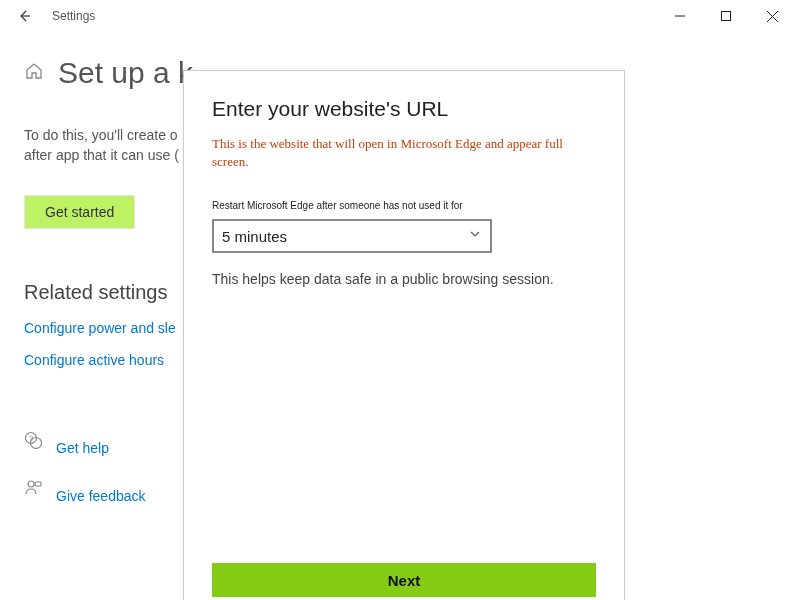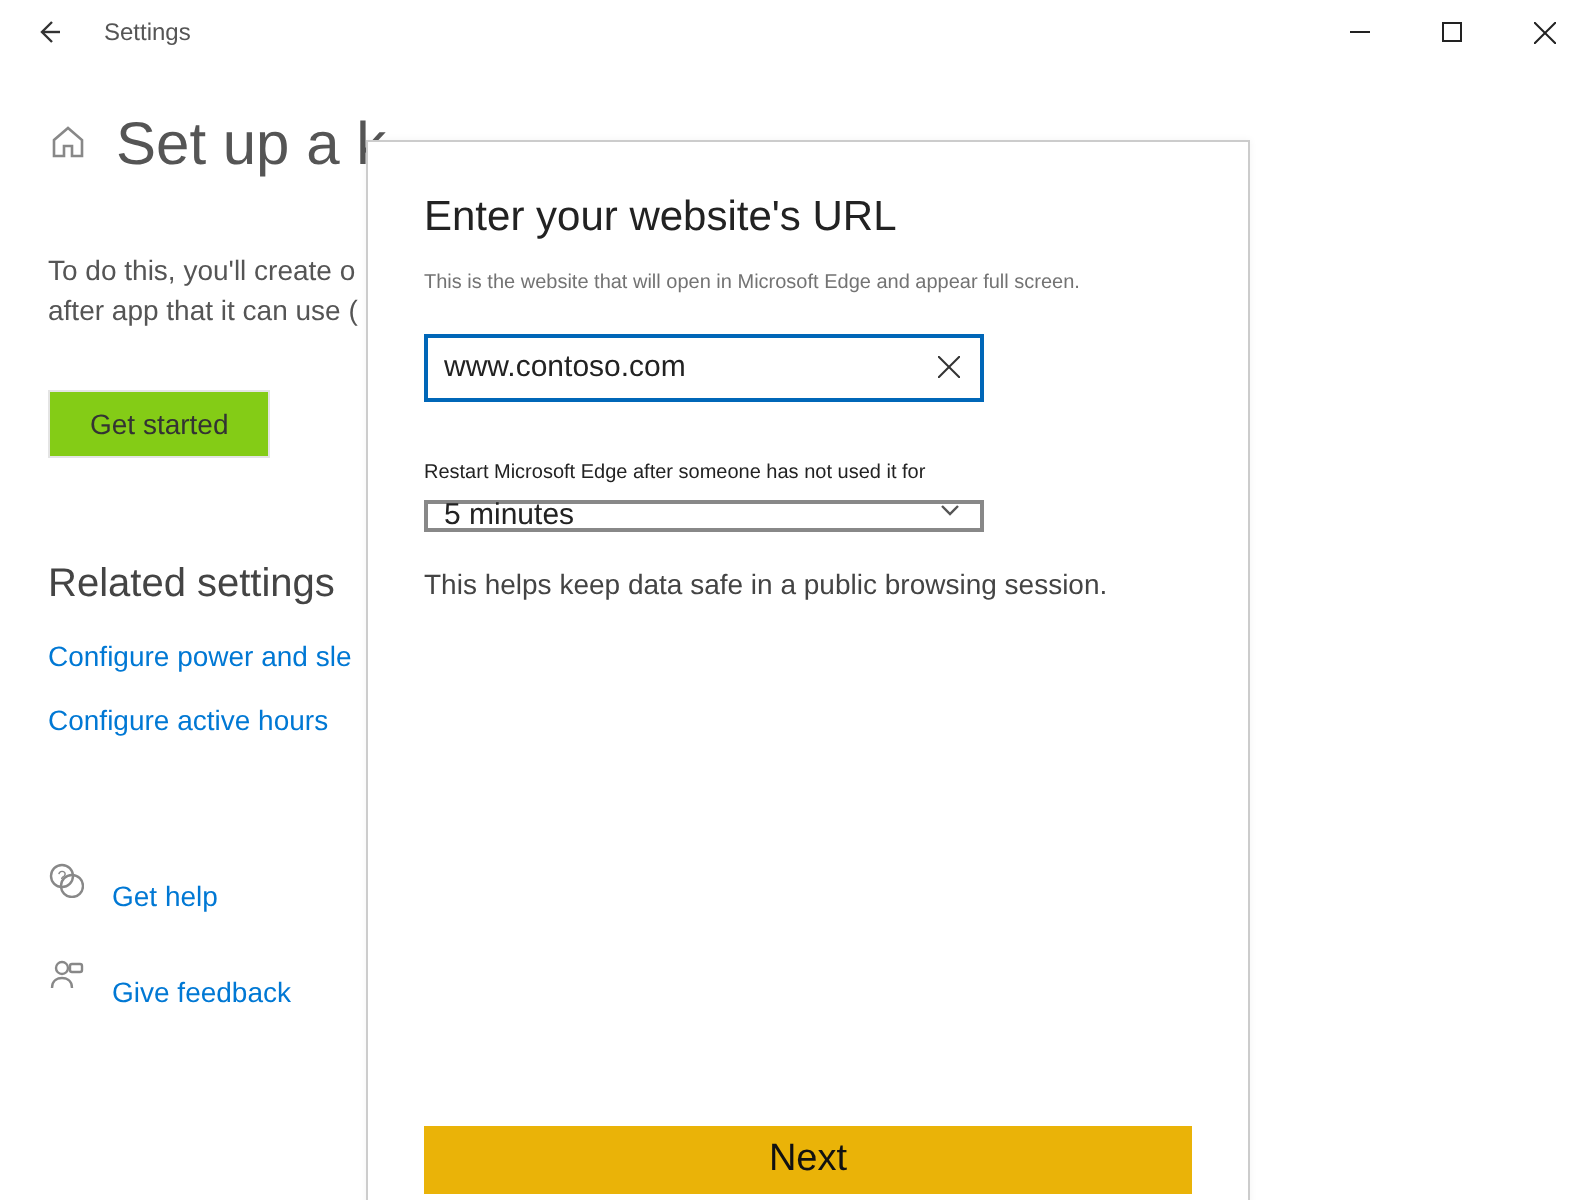--- a/index.html
+++ b/index.html
@@ -41,21 +41,21 @@
     padding-top: 24px;
   }
   .home-icon { color: #888; }
   .page-title { font-size: 30px; font-weight: 300; color: #555; }
 
   .body-text { font-size: 14px; color: #555; margin-top: 36px; line-height: 1.4; }
 
   .get-started-btn {
     margin-top: 30px;
     padding: 8px 20px;
-    background: #84cc16;
+    background: #bef264;
     border: 1px solid #e4e4e4;
     font-size: 14px; color: #333;
   }
 
   .section-title { font-size: 20px; font-weight: 400; color: #444; margin-top: 52px; }
   .link { color: #0078d4; font-size: 14px; display: block; margin-top: 16px; cursor: pointer; }
 
   .help-row { display: flex; align-items: center; gap: 14px; margin-top: 20px; }
   .help-row svg { color: #888; }
   .help-row .link { margin-top: 12px; }
@@ -66,62 +66,62 @@
     position: absolute;
     left: 183px; top: 38px;
     width: 442px; height: 548px;
     background: #fff;
     border: 1px solid #ccc;
     padding: 26px 28px 16px 28px;
     display: flex; flex-direction: column;
     box-shadow: 0 0 4px rgba(0,0,0,0.05);
   }
   .dialog-title { font-size: 21px; color: #222; font-weight: 400; }
-  .dialog-desc { font-size: 10px; color: #737373; margin-top: 14px; line-height: 1.35; }
+  .dialog-desc { font-size: 13px; color: #c2410c; margin-top: 14px; line-height: 1.35; font-family: Liberation Serif, serif; }
 
   .url-input-wrap {
     margin-top: 18px;
     border: 2px solid #0067b8;
     height: 34px;
     display: flex; align-items: center;
     padding: 0 6px 0 8px;
     width: 280px;
   }
   .url-input {
     flex: 1; border: none; outline: none;
     font-size: 15px; color: #222;
   }
   .clear-x { width: 20px; height: 20px; display:flex; align-items:center; justify-content:center; color:#333; }
 
   .restart-label { font-size: 10px; color: #222; margin-top: 30px; }
 
   .select-wrap {
     margin-top: 8px;
-    width: 280px; height: 16px;
+    width: 280px; height: 34px;
     border: 2px solid #888;
     display: flex; align-items: center;
     padding: 0 8px 0 8px;
     justify-content: space-between;
   }
   .select-text { font-size: 15px; color: #222; }
   .chevron { color: #555; }
 
   .helper-text { font-size: 14px; color: #444; margin-top: 18px; }
 
   .dialog-buttons {
     margin-top: auto;
     display: flex; gap: 6px;
     padding-bottom: 4px;
   }
   .dlg-btn {
     flex: 1; height: 34px;
-    background: #eab308;
+    background: #84cc16;
     border: none;
-    font-size: 19px; color: #111;
-    display: flex; align-items: center; justify-content: center;
+    font-size: 15px; color: #111;
+    display: flex; align-items: center; justify-content: center; font-weight: bold;
   }
 </style>
 </head>
 <body>
 
 <div class="titlebar">
   <div class="back">
     <svg width="16" height="16" viewBox="0 0 16 16" fill="none">
       <path d="M10 3 L5 8 L10 13" stroke="#333" stroke-width="1.2" fill="none"></path>
       <path d="M5 8 H14" stroke="#333" stroke-width="1.2"></path>
@@ -191,29 +191,20 @@
       </span>
       <a class="link">Give feedback</a>
     </div>
   </div>
 
   
   <div class="dialog">
     <div class="dialog-title">Enter your website's URL</div>
     <div class="dialog-desc">This is the website that will open in Microsoft Edge and appear full screen.</div>
 
-    <div class="url-input-wrap">
-      <input class="url-input" type="text" value="www.contoso.com" style="">
-      <span class="clear-x">
-        <svg width="11" height="11">
-            <line x1="0" y1="0" x2="11" y2="11" stroke="#333" stroke-width="1"></line>
-            <line x1="11" y1="0" x2="0" y2="11" stroke="#333" stroke-width="1"></line>
-          </svg>
-      </span>
-    </div>
 
     <div class="restart-label">Restart Microsoft Edge after someone has not used it for</div>
 
     <div class="select-wrap">
       <span class="select-text">5 minutes</span>
       <span class="chevron">
         <svg width="14" height="14" viewBox="0 0 14 14">
             <path d="M3 5 L7 9 L11 5" stroke="#555" stroke-width="1.2" fill="none"></path>
           </svg>
       </span>

